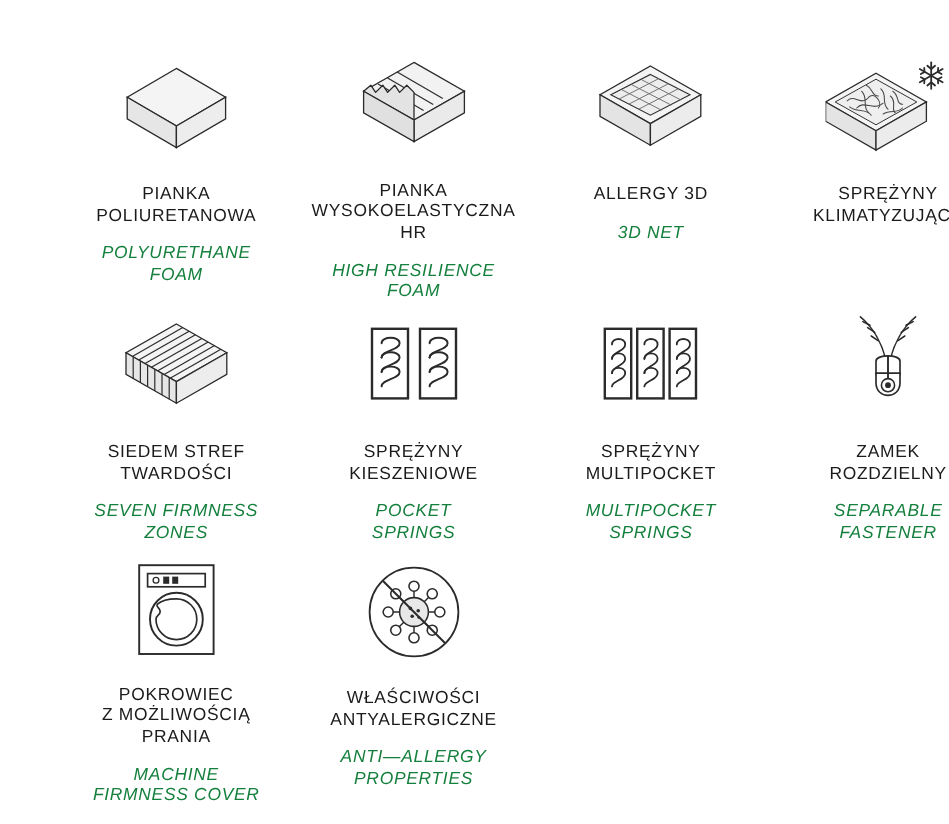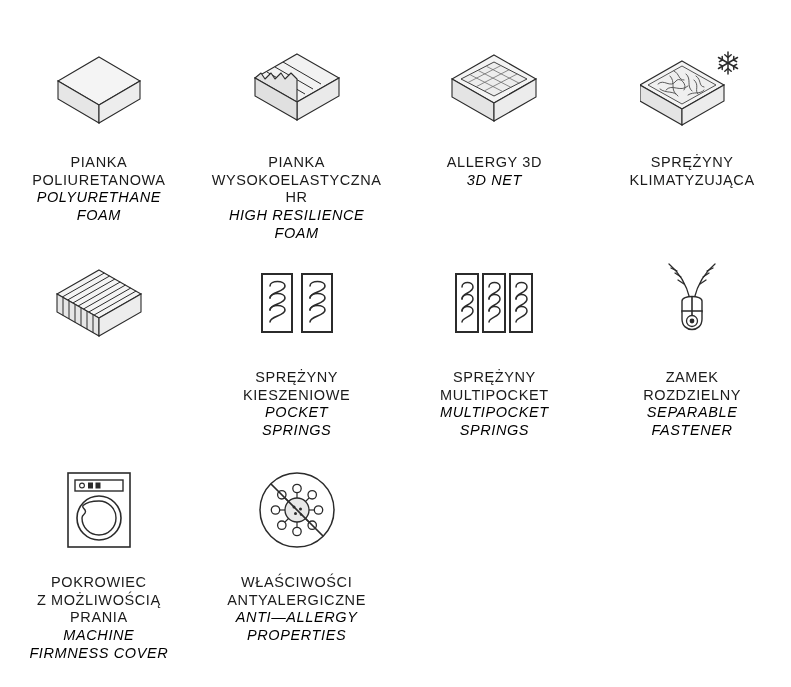--- a/index.html
+++ b/index.html
@@ -11,20 +11,21 @@
     width: 791px;
     height: 687px;
     font-family: "Liberation Sans", sans-serif;
     overflow: hidden;
   }
   .sheet {
     position: relative;
     width: 660px;
     height: 687px;
     background: #ffffff;
+    padding-left: 48px;
   }
   .grid {
     display: grid;
     grid-template-columns: repeat(4, 1fr);
     grid-template-rows: 215px 205px 215px;
     padding-top: 38px;
     box-sizing: border-box;
     width: 791px;
   }
   .cell {
@@ -43,26 +44,26 @@
     text-align: center;
     line-height: 1.22;
   }
   .label-pl {
     color: #1b1b1b;
     font-size: 14.5px;
     letter-spacing: 0.6px;
     white-space: pre-line;
   }
   .label-en {
-    color: #000000;
+    color: #15803d;
     font-size: 14.5px;
     font-style: italic;
     letter-spacing: 0.6px;
     white-space: pre-line;
-    margin-top: 0;
+    margin-top: 14px;
   }
   .empty-cell { visibility: hidden; }
   svg { display: block; }
 </style>
 </head>
 <body>
 
 <div class="sheet">
   <div class="grid">
 
@@ -183,20 +184,26 @@
             <path d="M11,31.4 L11,49.4"></path>
             <path d="M17,34.9 L17,52.9"></path>
             <path d="M23,38.3 L23,56.3"></path>
             <path d="M29,41.8 L29,59.8"></path>
             <path d="M35,45.2 L35,63.2"></path>
             <path d="M41,48.7 L41,66.7"></path>
           </g>
           <polygon points="47,52 89,28 89,46 47,70" fill="#ededed" stroke="#2b2b2b" stroke-width="1.1"></polygon>
         </svg>
       </div>
+      <div class="labels">
+        <div class="label-pl">SIEDEM STREF
+TWARDOŚCI</div>
+        <div class="label-en">SEVEN FIRMNESS
+ZONES</div>
+      </div>
     </div>
 
     <div class="cell">
       <div class="icon-wrap">
         <svg width="86" height="70" viewBox="0 0 86 70">
           <g>
             <rect x="8" y="4" width="30" height="58" fill="#ffffff" stroke="#2b2b2b" stroke-width="2"></rect>
             <g fill="none" stroke="#2b2b2b" stroke-width="1.6" stroke-linecap="round">
               <path d="M16,16 C16,10 31,10 31,16 C31,22 16,22 16,28"></path>
               <path d="M16,28 C16,22 31,22 31,28 C31,34 16,34 16,40"></path>

